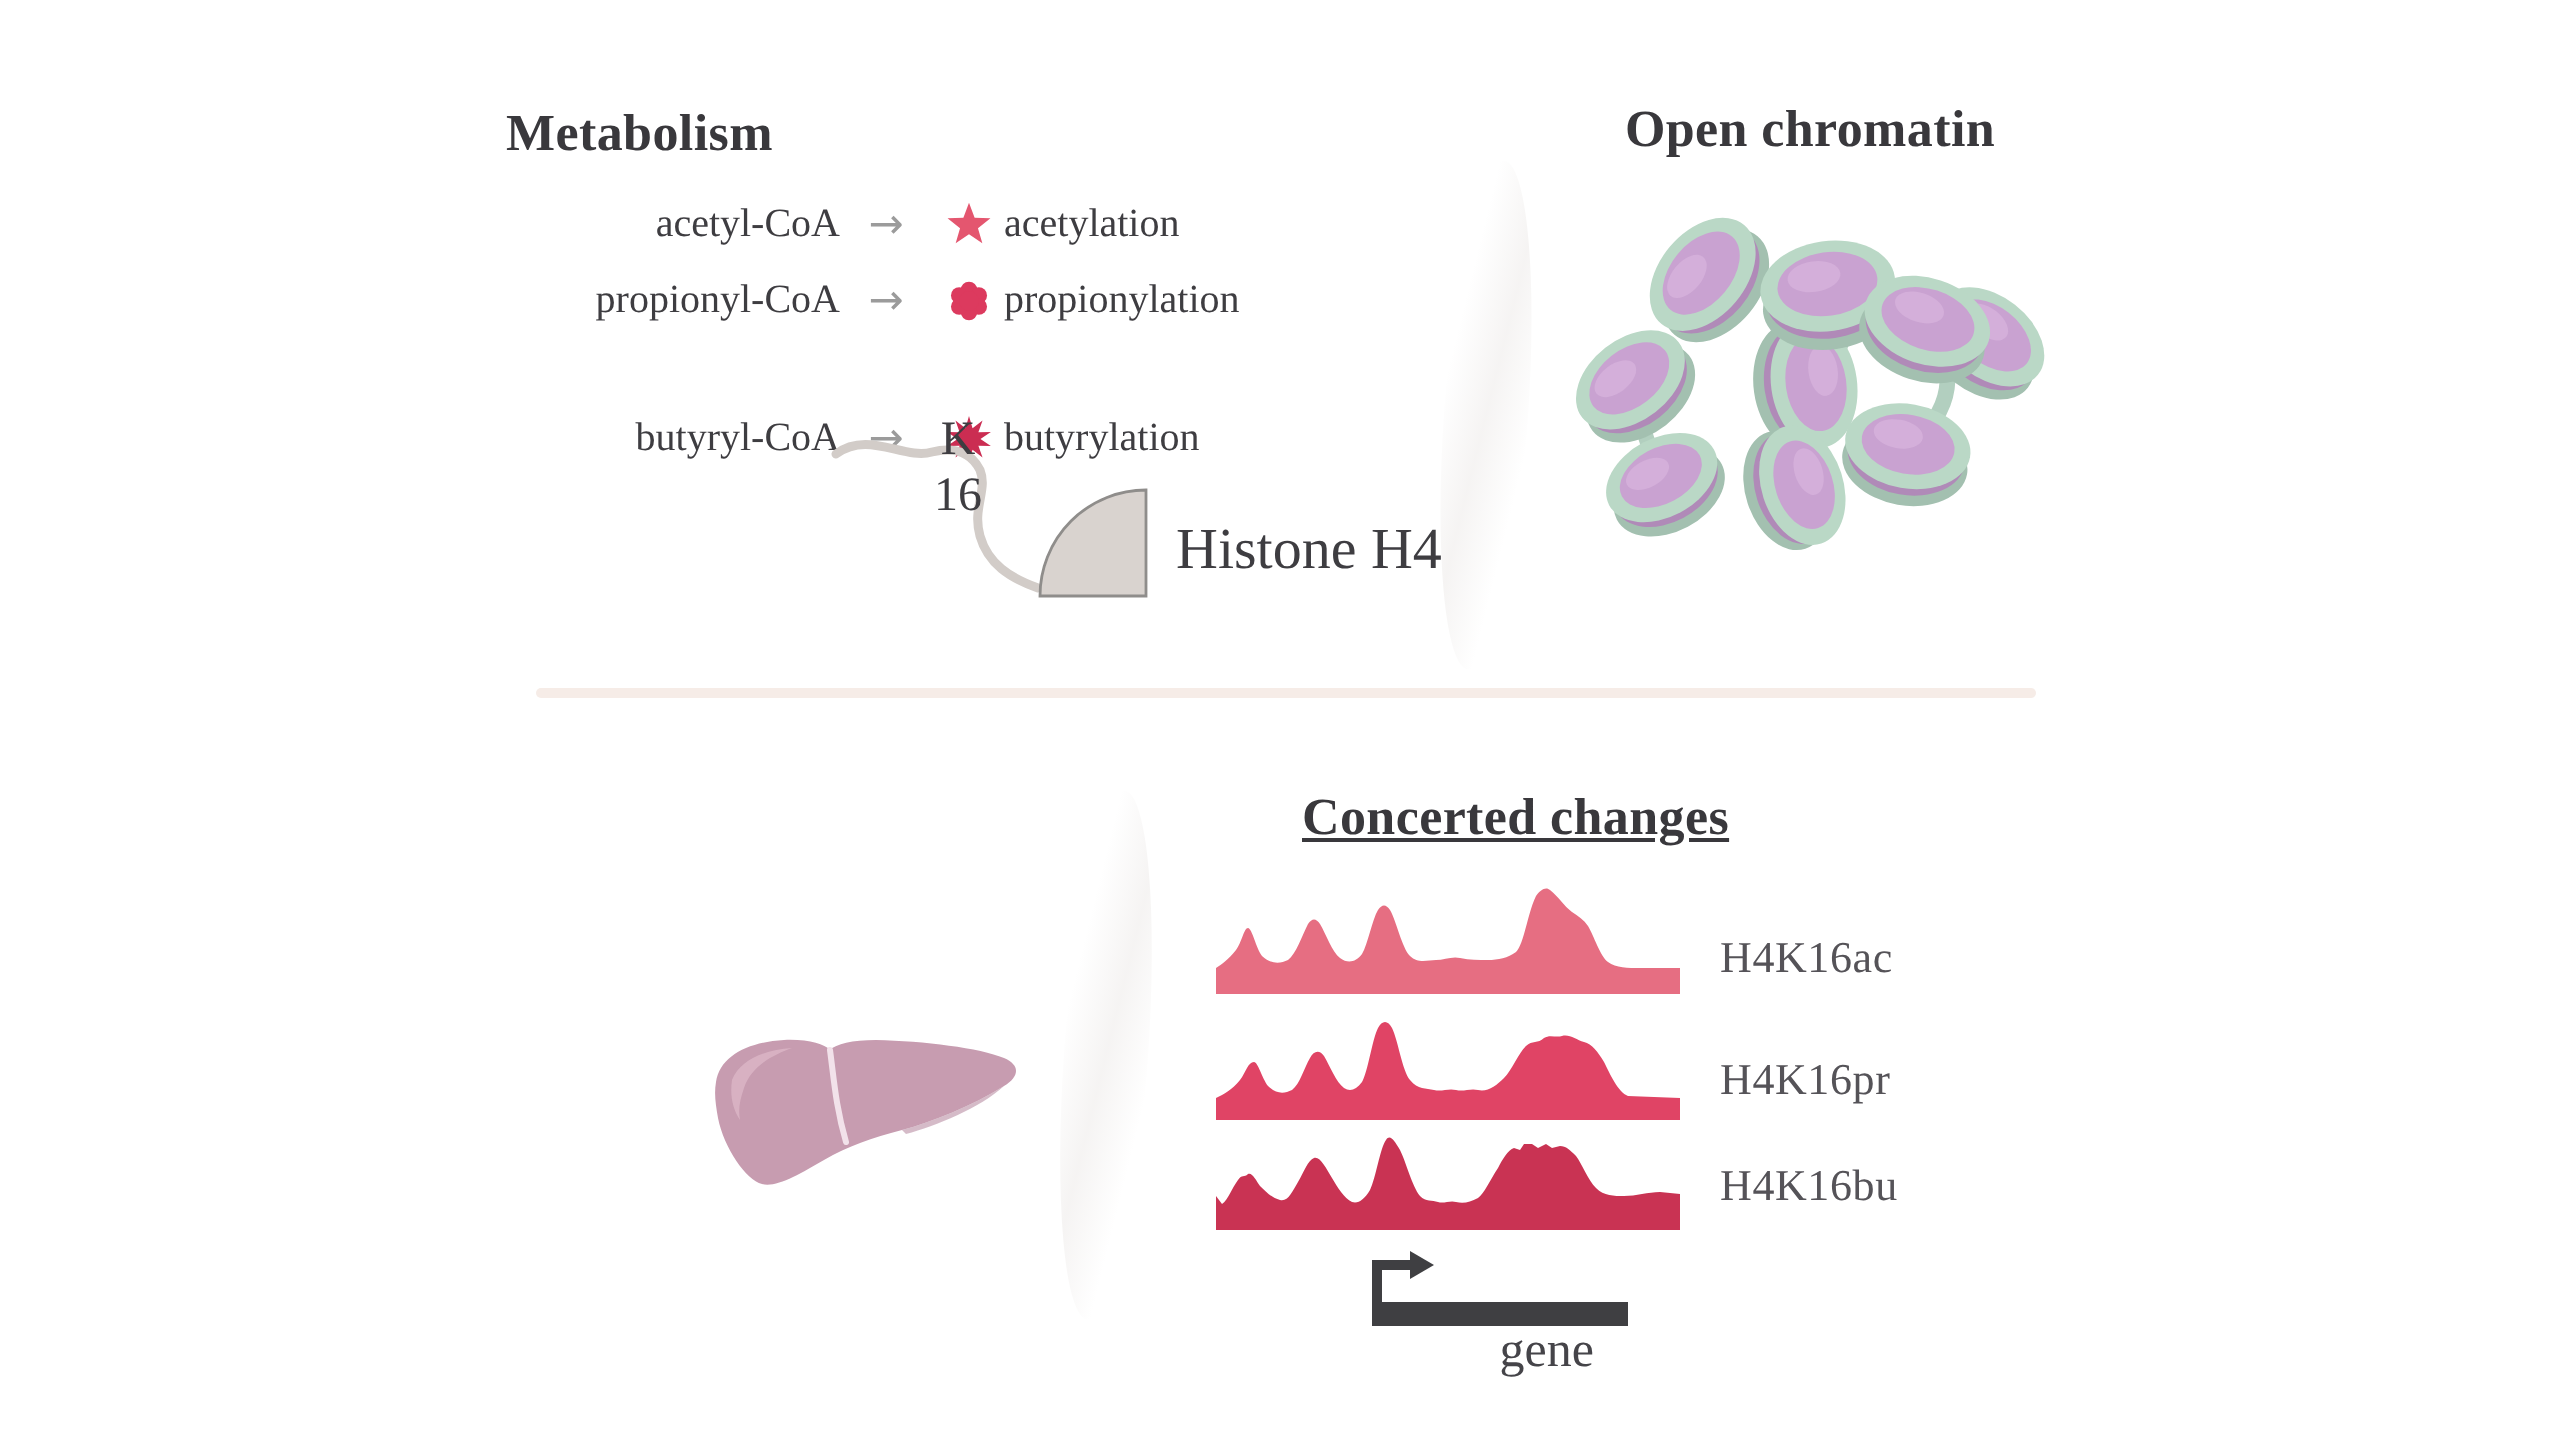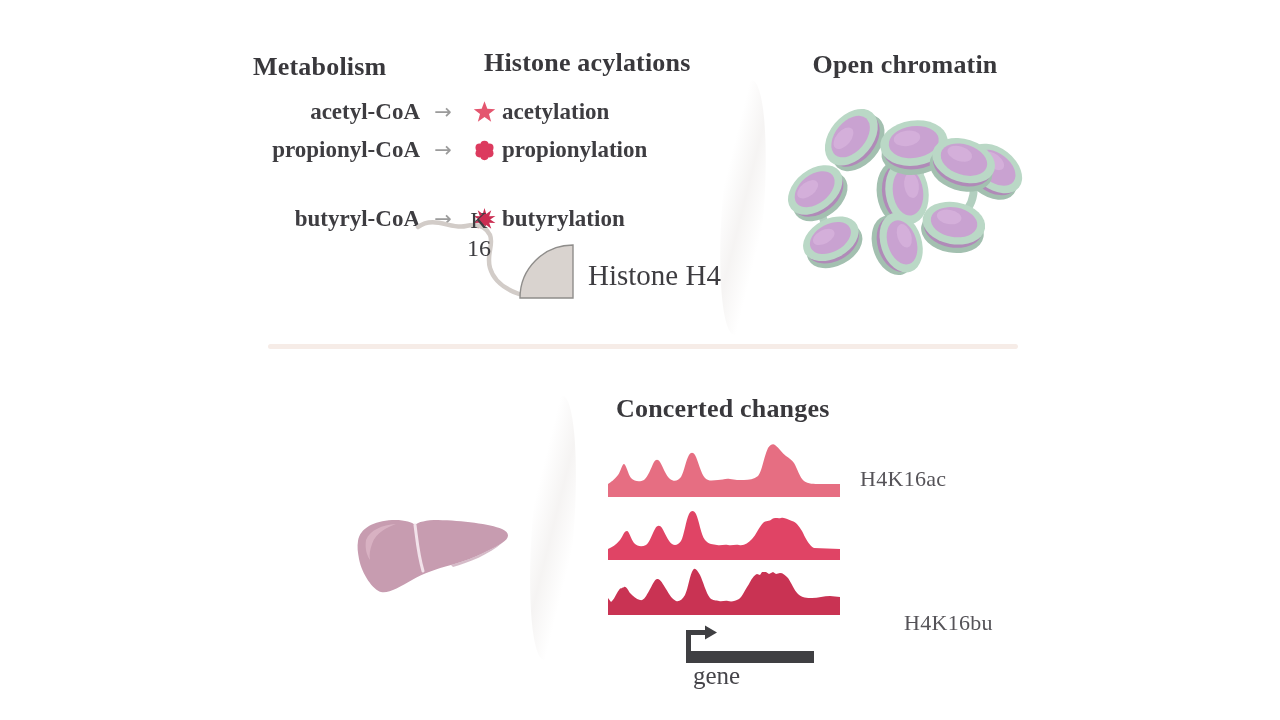--- a/index.html
+++ b/index.html
@@ -2,44 +2,43 @@
 <html><head>
 <meta charset="utf-8">
 <style>
   html,body{margin:0;padding:0;background:#ffffff;}
   .canvas{
     position:relative;width:1104px;height:720px;background:#ffffff;overflow:hidden;
     font-family:"Liberation Serif","DejaVu Serif",serif;color:#39383c;
   }
   .abs{position:absolute;}
   .heading{position:absolute;font-weight:700;font-size:26px;letter-spacing:.2px;color:#39383c;white-space:nowrap;}
-  .body-text{font-size:23px;color:#3e3d41;white-space:nowrap;font-weight:bold;}
+  .body-text{font-size:20px;color:#3e3d41;white-space:nowrap;}
   .met-row{position:absolute;left:240px;width:480px;height:32px;display:flex;align-items:center;}
   .metabolite{width:180px;text-align:right;}
   .arrow{width:46px;text-align:center;font-family:"DejaVu Sans",sans-serif;font-size:21px;color:#9b9b9b;}
   .icon-cell{width:36px;display:flex;justify-content:center;align-items:center;}
   .residue{position:absolute;left:458px;width:42px;text-align:center;font-size:24px;color:#3e3d41;line-height:27px;}
   .histone-label{position:absolute;left:588px;top:259px;font-size:29px;color:#3e3d41;}
   .divider{position:absolute;left:268px;top:344px;width:750px;height:5px;background:#f6ece7;border-radius:3px;}
   .swoosh{position:absolute;width:42px;border-radius:50%;
     background:linear-gradient(100deg, rgba(0,0,0,0) 22%, rgba(195,185,180,.16) 50%, rgba(0,0,0,0) 78%);
     transform:rotate(4deg);}
   .track-label{position:absolute;left:860px;font-size:22px;color:#555358;letter-spacing:.3px;white-space:nowrap;}
-  .gene-label{position:absolute;left:693px;top:662px;width:104px;text-align:left;font-size:25px;color:#454449;}
+  .gene-label{position:absolute;left:693px;top:662px;width:104px;text-align:right;font-size:25px;color:#454449;}
 </style>
 </head>
 <body>
 
 <div class="canvas">
 
   <div class="swoosh" style="left:722px;top:80px;height:255px;"></div>
   <div class="swoosh" style="left:532px;top:395px;height:265px;"></div>
 
   <div class="heading" style="left:253px;top:52px;">Metabolism</div>
-  <div class="heading" style="left:484px;top:48px;">Histone acylations</div>
 
   <div class="met-row" style="top:96px;">
     <span class="metabolite body-text">acetyl-CoA</span>
     <span class="arrow">→</span>
     <span class="icon-cell">
       <svg width="25" height="25" viewBox="0 0 24 24">
         <polygon points="12,1.3 14.7,8.5 22.3,8.8 16.3,13.5 18.4,20.8 12,16.4 5.6,20.8 7.7,13.5 1.7,8.8 9.3,8.5" fill="#e4566f"></polygon>
       </svg>
     </span>
     <span class="body-text">acetylation</span>
@@ -116,35 +115,36 @@
   <div class="divider"></div>
 
 
   <svg class="abs" style="left:350px;top:514px;" width="165" height="85" viewBox="0 0 165 85">
     <path d="M8,27 C10,14 24,7 42,6 C54,5.5 62,8 65,11 C68,8 76,6 88,6 C112,6.5 140,10 152,15 C160,18.5 160,24 152,29 C136,39 116,47 101,51 C86,55 74,59 62,66 C50,73 38,80 31,78 C23,76 12,60 9,45 C7.8,38 7,33 8,27 Z" fill="#c79cb0"></path>
     <path d="M101,51 C116,47 136,39 152,29 C140,40 118,49 103,53 Z" opacity="0.55" fill="#b2839b"></path>
     <path d="M16,26 C20,16 32,11 46,10 C38,13 26,18 22,30 C20,36 19,40 20,46 C16,40 15,33 16,26 Z" opacity="0.85" fill="#dbb5c6"></path>
     <path d="M65,11 C67,26 68,40 73,57" fill="none" stroke-width="3" stroke-linecap="round" stroke="#f2e2ea"></path>
   </svg>
 
-  <div class="heading" style="left:616px;top:394px;">Concerted changes</div>
+  <div class="heading" style="left:651px;top:394px;text-decoration:underline;">Concerted changes</div>
 
   <svg class="abs" style="left:608px;top:444px;" width="232" height="53" viewBox="0 0 232 53" preserveAspectRatio="none">
     <path d="M0,53 L0,40 C3,38 6,36 10,31 C13,27 14,20 16,20 C18,20 20,30 23,34 C27,38 32,38 36,36 C40,33 43,24 46,18 C48,15 50,15 52,18 C55,23 58,32 62,35 C66,38 70,37 73,33 C76,28 78,16 81,11 C83,8 85,8 87,11 C90,16 93,30 97,34 C101,38 106,36 110,36 C114,36 118,34 122,35 C127,36 131,36 136,36 C141,36 146,35 150,32 C154,28 156,12 160,4 C162,1 165,-1 167,1 C171,4 174,9 178,12 C181,14 184,16 186,19 C189,24 192,34 196,37 C200,40 206,40 212,40 L232,40 L232,53 Z" fill="#e66e82"></path>
   </svg>
   <div class="track-label" style="top:466px;">H4K16ac</div>
 
   <svg class="abs" style="left:608px;top:507px;" width="232" height="53" viewBox="0 0 232 53" preserveAspectRatio="none">
     <path d="M0,53 L0,42 C4,40 8,38 12,33 C15,29 16,24 19,24 C21,24 23,32 26,36 C30,40 34,40 38,38 C42,35 44,27 47,22 C49,18 52,18 54,21 C57,26 60,34 64,37 C67,39 70,38 73,34 C76,29 78,13 81,7 C83,3 86,3 88,7 C91,13 93,28 97,33 C101,38 105,37 109,38 C113,39 116,37 120,38 C124,39 127,37 131,38 C136,39 140,36 144,32 C148,28 151,20 155,16 C158,13 161,15 164,12 C167,10 170,12 173,11 C177,10 180,13 184,14 C188,15 191,19 194,24 C197,30 201,39 206,41 L232,42 L232,53 Z" fill="#e04465"></path>
   </svg>
+  <div class="track-label" style="top:527px;">H4K16pr</div>
 
   <svg class="abs" style="left:608px;top:562px;" width="232" height="53" viewBox="0 0 232 53" preserveAspectRatio="none">
     <path d="M0,53 L0,36 L3,40 C6,38 8,32 11,28 C13,25 14,27 16,25 C18,24 20,28 22,31 C25,34 28,37 32,38 C36,39 38,34 41,29 C44,24 46,18 49,17 C52,16 55,22 58,27 C61,32 64,37 68,39 C71,40 74,38 77,33 C80,27 82,12 85,8 C87,5 89,8 92,13 C95,19 98,31 102,36 C105,39 108,38 111,39 C114,40 117,38 120,39 C124,40 127,39 131,37 C134,35 137,28 141,22 C143,18 146,13 149,12 L152,13 L154,10 L158,10 L161,12 L165,10 L168,12 L172,11 C175,11 177,13 180,16 C183,20 186,28 190,32 C194,36 199,36 204,36 C210,36 216,34 222,34 L232,35 L232,53 Z" fill="#c93353"></path>
   </svg>
-  <div class="track-label" style="top:610px;margin-left:44px;">H4K16bu</div>
+  <div class="track-label" style="top:580px;">H4K16bu</div>
 
   <svg class="abs" style="left:678px;top:624px;" width="145" height="42" viewBox="0 0 145 42">
     <rect x="8" y="27" width="128" height="12" fill="#3f3f42"></rect>
     <path d="M10.5,33 L10.5,8.5 L27,8.5" fill="none" stroke-width="5" stroke="#3f3f42"></path>
     <polygon points="27,1.5 39,8.5 27,15.5" fill="#3f3f42"></polygon>
   </svg>
   <div class="gene-label">gene</div>
 
 </div>
 

